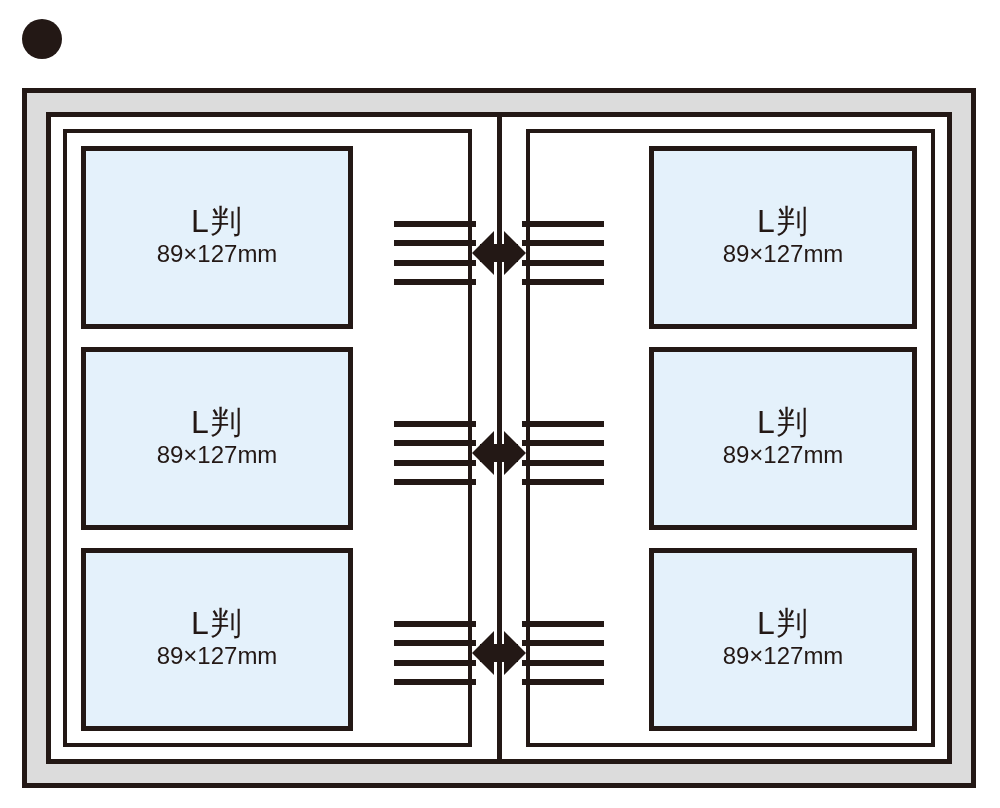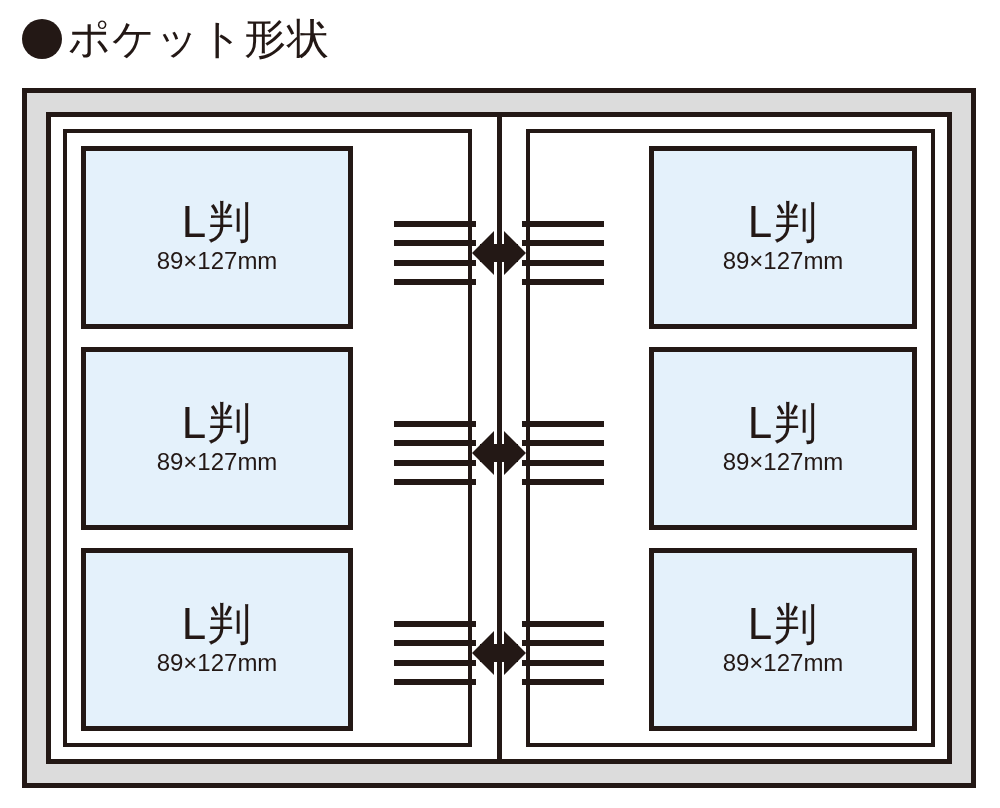--- a/index.html
+++ b/index.html
@@ -110,21 +110,21 @@
     background: #e4f1fb;
     display: flex;
     flex-direction: column;
     align-items: center;
     justify-content: center;
     color: #231815;
   }
   #half-right .pocket { width: 268px; }
 
   .pocket-size-label {
-    font-size: 44px;
+    font-size: 32px;
     line-height: 1.05;
     letter-spacing: 1px;
     white-space: nowrap;
   }
   .pocket-dims {
     font-size: 24px;
     line-height: 1.2;
     margin-top: 2px;
     white-space: nowrap;
   }
@@ -172,21 +172,20 @@
     width: 46px;
     height: 54px;
   }
   .arrow svg { display: block; width: 46px; height: 54px; }
 </style>
 </head>
 <body>
 
 <div id="page-title">
   <span class="bullet"></span>
-  <span class="title-text">ポケット形状</span>
 </div>
 
 <div id="album">
   <div id="album-page">
 
     <div id="spine"></div>
 
     <div id="half-left" class="half">
 
       <div class="pocket-row">

